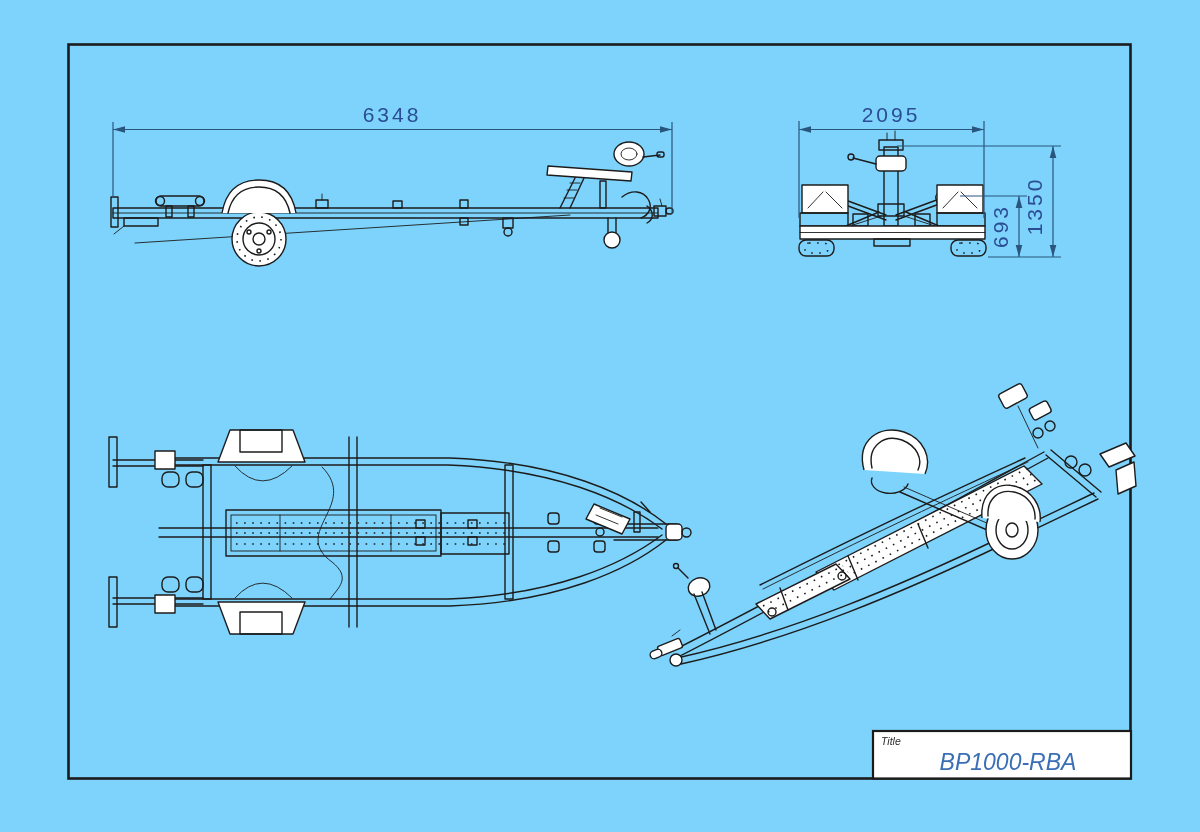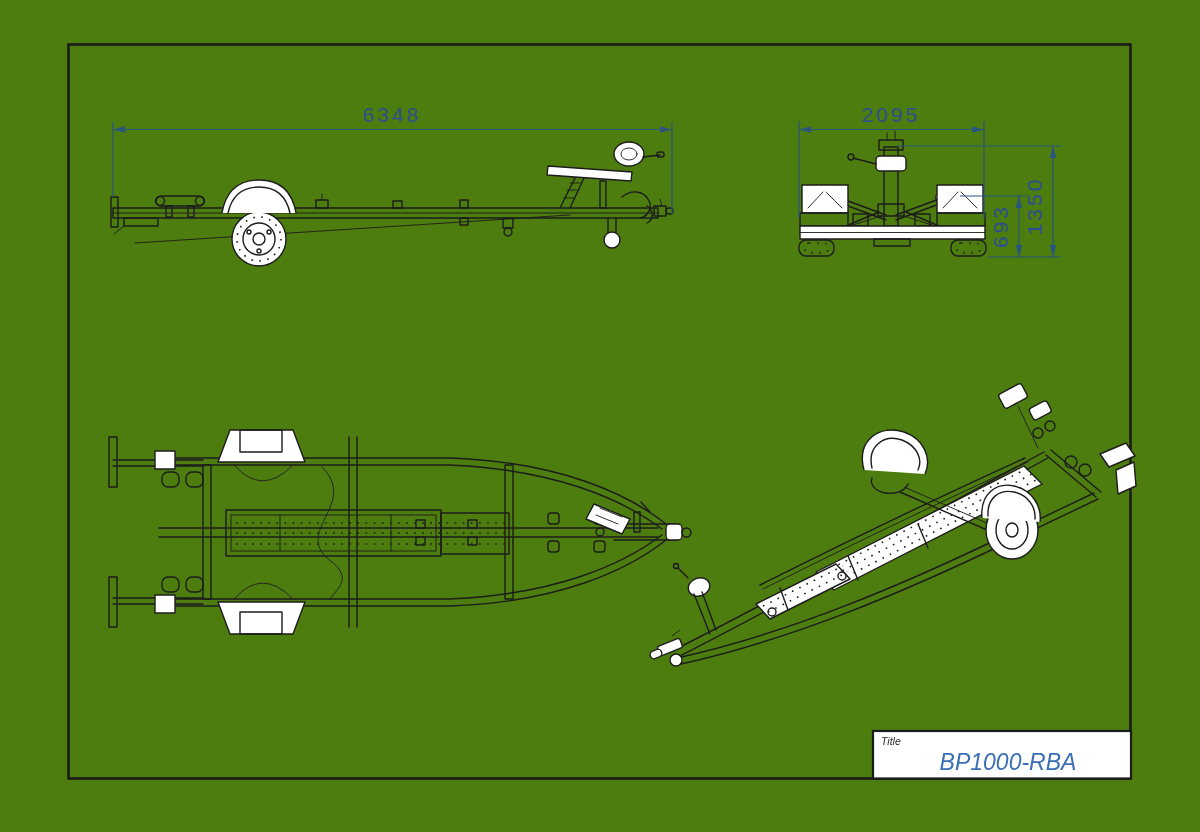--- a/index.html
+++ b/index.html
@@ -3,21 +3,21 @@
 <meta charset="utf-8">
 <style>
   :root{
     --color-line_work:#1c1c1c;
     --color-dimension:#2a567e;
     --color-dimension_text:#2b4d93;
     --color-title_text:#3b6fb5;
     --color-frame:#1b1b1b;
   }
   html,body{margin:0;padding:0;background:#fff;}
-  .sheet{position:relative;width:1200px;height:832px;background:#4d7c0f;overflow:hidden;
+  .sheet{position:relative;width:1200px;height:832px;background:#7dd3fc;overflow:hidden;
          font-family:"Liberation Sans", sans-serif;}
   svg{position:absolute;left:0;top:0;}
   .ln{stroke:var(--color-line_work);fill:none;stroke-width:1.4;stroke-linecap:round;stroke-linejoin:round;}
   .lnf{stroke:var(--color-line_work);fill:#fff;stroke-width:1.4;stroke-linejoin:round;}
   .thin{stroke:var(--color-line_work);fill:none;stroke-width:0.9;stroke-linecap:round;}
   .dots{stroke:var(--color-line_work);fill:none;stroke-width:1.6;stroke-dasharray:1.6 6.5;}
   .frame{stroke:var(--color-frame);fill:none;stroke-width:2.6;}
   .tbox{stroke:var(--color-frame);fill:#fff;stroke-width:2.2;}
   .dim{stroke:var(--color-dimension);fill:none;stroke-width:1.2;}
   .dimfill{fill:var(--color-dimension);stroke:none;}

